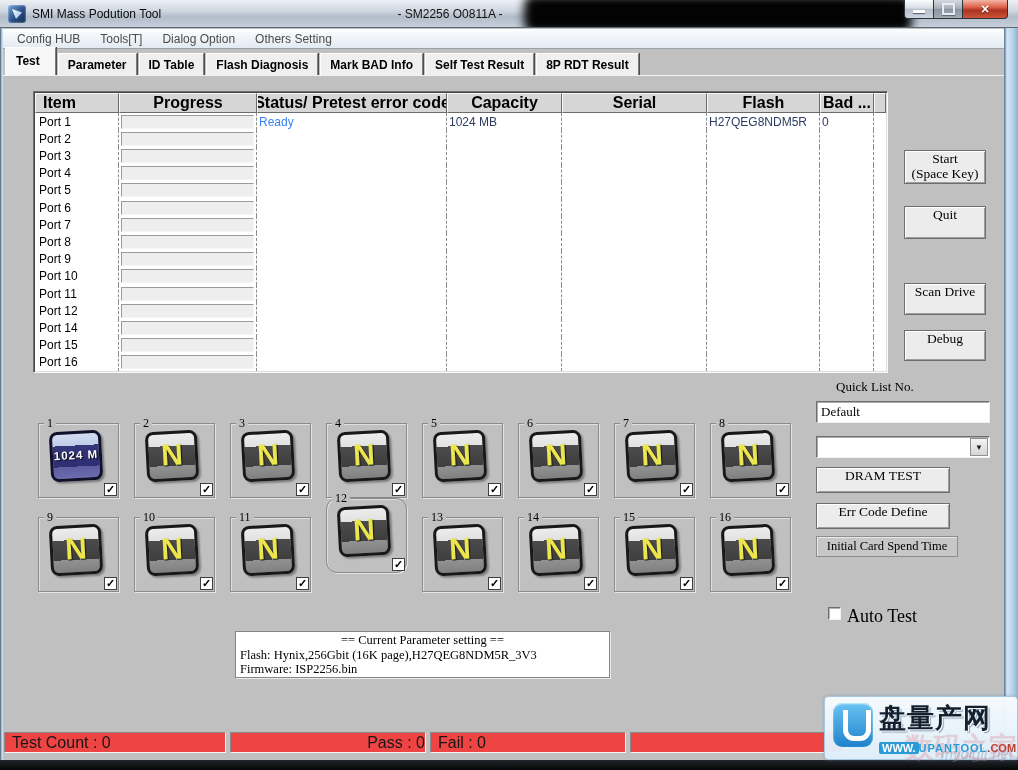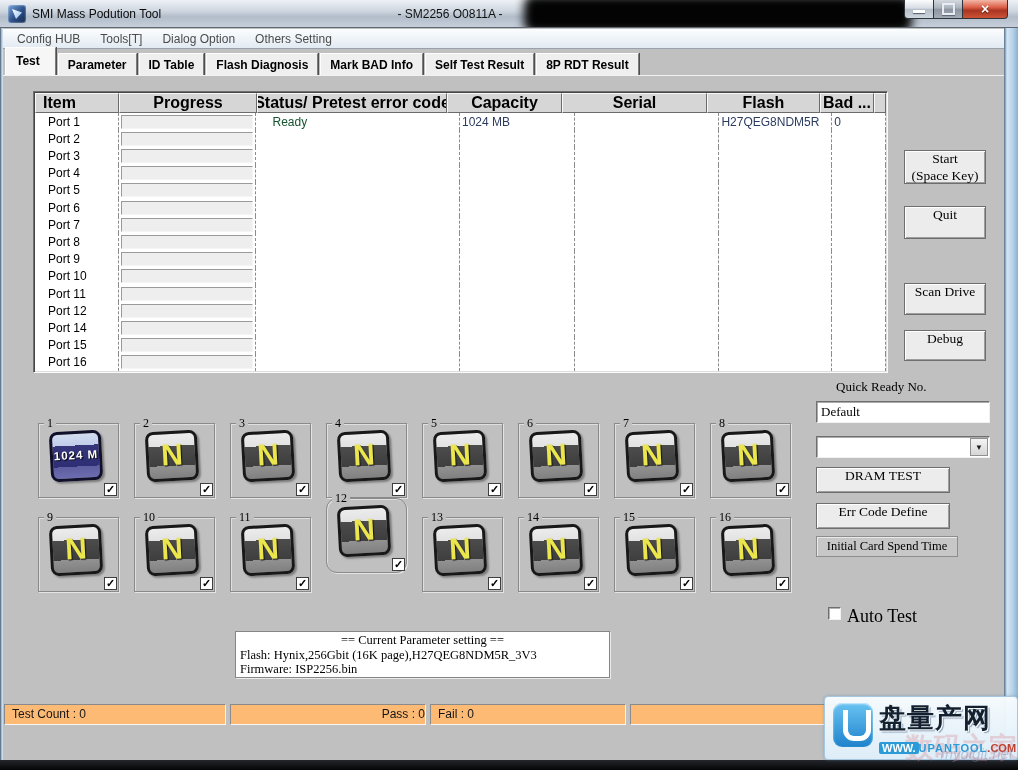--- a/index.html
+++ b/index.html
@@ -56,31 +56,31 @@
     font-size:16px;font-weight:bold;display:flex;align-items:center;justify-content:center;
     overflow:hidden;white-space:nowrap;}
   .hcell.c0{justify-content:flex-start;padding-left:7px;}
   .tbody{height:258px;margin:0 1px;display:flex;flex-direction:column;}
   .trow{flex:1;display:flex;}
   .cell{box-sizing:border-box;border-right:1px dashed #8c8c8c;font-size:12px;
     display:flex;align-items:center;overflow:hidden;white-space:nowrap;}
   .cell.c7{border-right:none;}
   .c0{width:84px;} .c1{width:138px;} .c2{width:190px;} .c3{width:115px;}
   .c4{width:145px;} .c5{width:113px;} .c6{width:54px;} .c7{flex:1;}
-  .cell.c0{padding-left:13px;color:#000;}
-  .cell.c2{color:#14532d;padding-left:2px;margin-left:14px;}
+  .cell.c0{padding-left:4px;color:#000;}
+  .cell.c2{color:#3b82f6;padding-left:2px;}
   .cell.c3,.cell.c4,.cell.c5,.cell.c6{color:#2c3c60;padding-left:2px;}
   .pbar{flex:1;height:12px;margin:0 2px;background:#efeeee;
     border:1px solid;border-color:#9a9a9a #f5f5f5 #f5f5f5 #9a9a9a;}
 
   
   .btn3d{position:absolute;box-sizing:border-box;background:#ececec;border:1px solid #6e6e6e;
     box-shadow:inset 1px 1px 0 #ffffff,inset -1px -1px 0 #9d9d9d;
     font-family:"Liberation Serif",serif;font-size:13.5px;color:#000;text-align:center;
-    display:flex;flex-direction:column;align-items:center;justify-content:space-between;line-height:15px;cursor:default;}
+    display:flex;flex-direction:column;align-items:center;justify-content:flex-start;line-height:15px;cursor:default;}
   .btn-flat{position:absolute;box-sizing:border-box;background:#c7c7c7;border:1px solid #8d8d8d;
     box-shadow:inset 1px 1px 0 #e9e9e9;font-family:"Liberation Serif",serif;font-size:12.5px;color:#000;
     display:flex;align-items:center;justify-content:center;cursor:default;}
   #btn-start{left:904px;top:74px;width:82px;height:34px;}
   #btn-quit{left:904px;top:130px;width:82px;height:33px;}
   #btn-scan{left:904px;top:207px;width:82px;height:32px;}
   #btn-debug{left:904px;top:254px;width:82px;height:31px;}
   #btn-dram{left:816px;top:391px;width:134px;height:26px;}
   #btn-errcode{left:816px;top:427px;width:134px;height:26px;}
   #btn-initial{left:816px;top:460px;width:142px;height:21px;}
@@ -118,23 +118,23 @@
   .slot-cb{position:absolute;right:1px;bottom:1px;width:13px;height:13px;box-sizing:border-box;background:#fff;
     border:1px solid #3e3e3e;font-size:11px;line-height:11px;text-align:center;font-weight:bold;color:#000;}
 
   
   .parambox{position:absolute;left:235px;top:555px;width:375px;height:47px;box-sizing:border-box;background:#fff;
     border:1px solid #858585;box-shadow:1px 1px 0 #ebebeb;font-family:"Liberation Serif",serif;
     font-size:12.5px;line-height:14.5px;color:#000;padding:1px 4px;overflow:hidden;}
   .param-title{text-align:center;}
 
   
-  .spanel{position:absolute;height:21px;top:704px;box-sizing:border-box;background:#fdba74;
+  .spanel{position:absolute;height:21px;top:732px;box-sizing:border-box;background:#ef4444;
     border:1px solid;border-color:#8a8a8a #f6f6f6 #f6f6f6 #8a8a8a;
-    font-size:12px;line-height:19px;padding-left:7px;color:#161616;}
+    font-size:16px;line-height:19px;padding-left:7px;color:#161616;}
   #sp1{left:4px;width:222px;} #sp2{left:230px;width:196px;text-align:right;} #sp3{left:430px;width:196px;} #sp4{left:630px;width:214px;}
 
   
   .edge-right{position:absolute;left:1004px;top:28px;width:14px;height:732px;
     background:linear-gradient(90deg,#54708a 0px,#d3e6f4 3px,#b6d1e8 9px,#8cb0cf 14px);}
   .edge-left{position:absolute;left:0;top:28px;width:3px;height:732px;
     background:linear-gradient(90deg,#46586a 0px,#c9ddee 2px);}
   .edge-bottom{position:absolute;left:0;top:760px;width:1018px;height:10px;
     background:linear-gradient(180deg,#23262b,#050607);}
 
@@ -400,21 +400,21 @@
     <div class="btn3d" id="btn-quit">
       <span>Quit</span>
     </div>
     <div class="btn3d" id="btn-scan">
       <span>Scan Drive</span>
     </div>
     <div class="btn3d" id="btn-debug">
       <span>Debug</span>
     </div>
 
-    <span class="qlabel">Quick Ready No.</span>
+    <span class="qlabel">Quick List No.</span>
     <input class="qinput" value="Default" style="">
     <div class="qselect">
       <span></span>
       <span class="dd-btn">▼</span>
     </div>
     <div class="btn3d" id="btn-dram">
       <span>DRAM TEST</span>
     </div>
     <div class="btn3d" id="btn-errcode">
       <span>Err Code Define</span>

